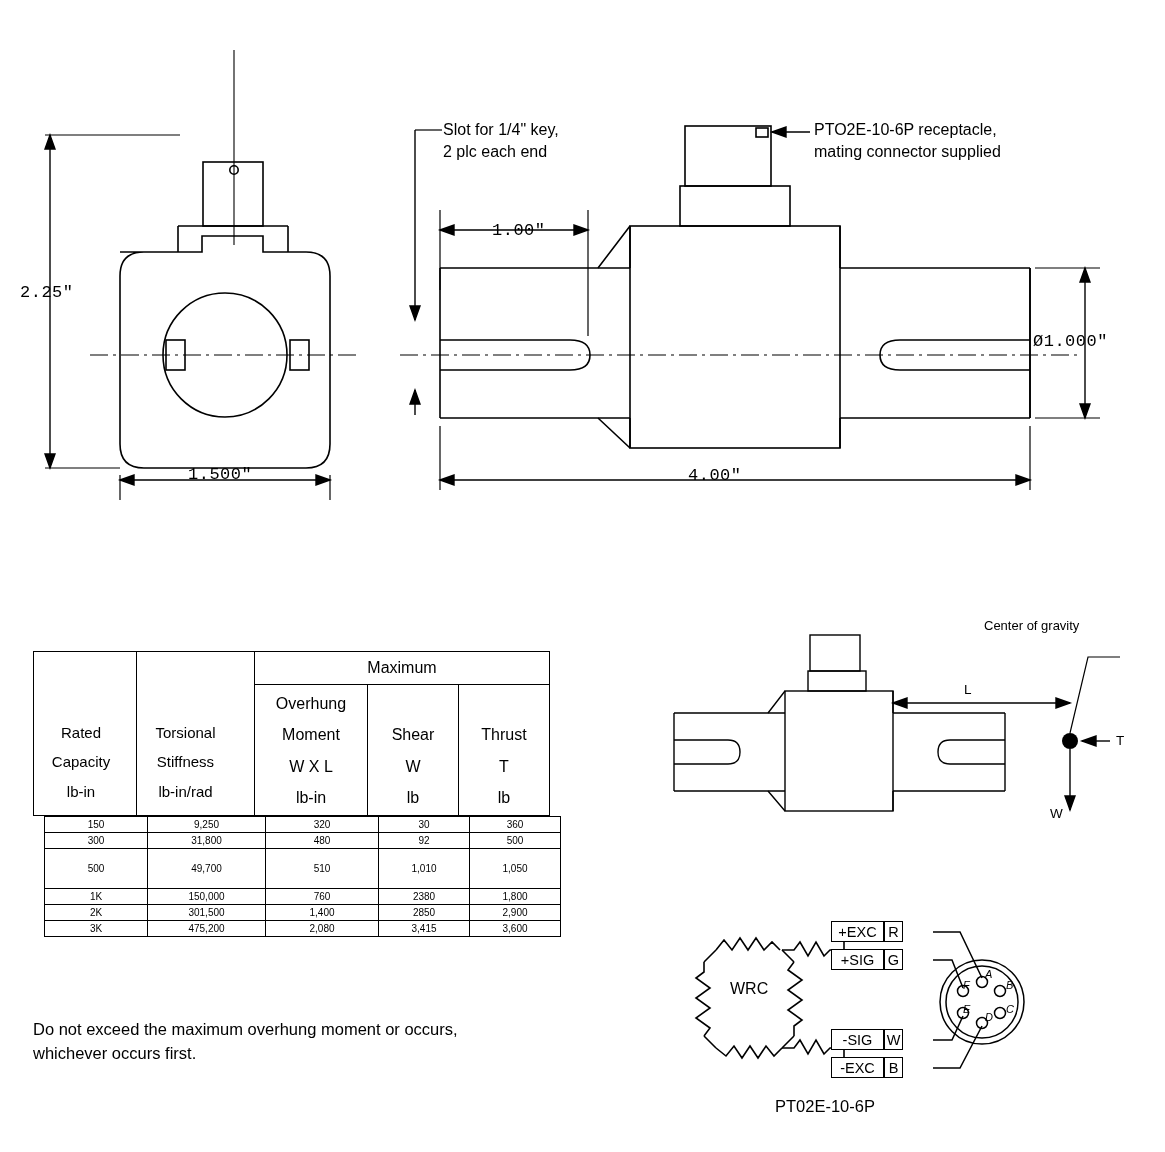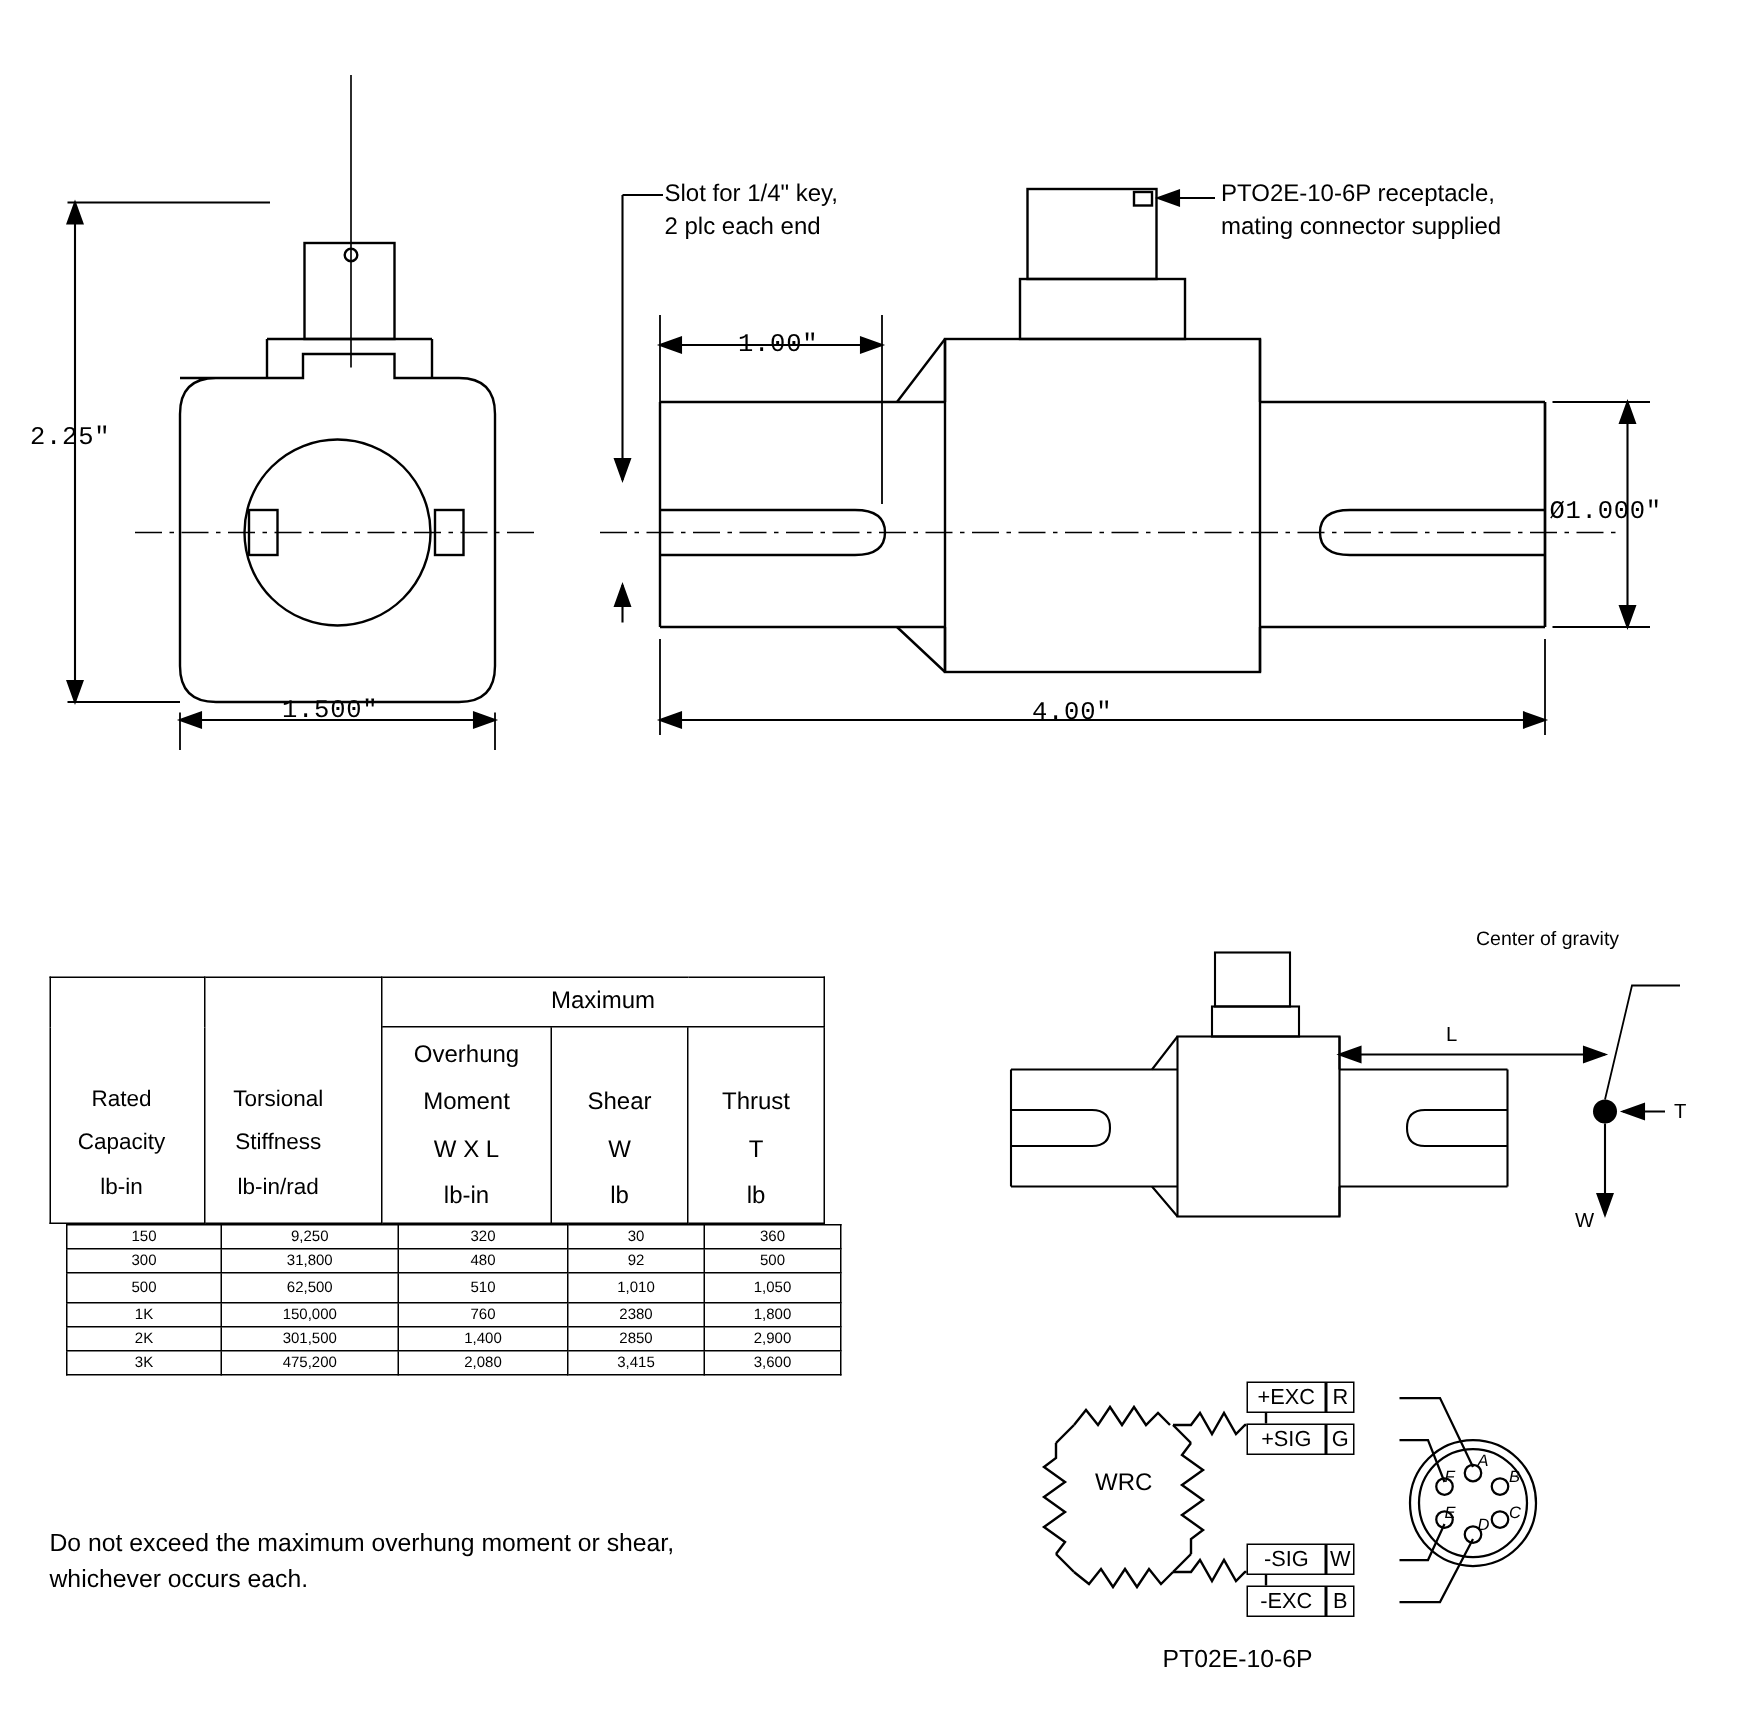--- a/index.html
+++ b/index.html
@@ -286,22 +286,22 @@
       </tr>
       <tr>
         <td style="border:1px solid #000; text-align:center; padding:2px 6px;">300</td>
         <td style="border:1px solid #000; text-align:center; padding:2px 6px;">31,800</td>
         <td style="border:1px solid #000; text-align:center; padding:2px 6px;">480</td>
         <td style="border:1px solid #000; text-align:center; padding:2px 6px;">92</td>
         <td style="border:1px solid #000; text-align:center; padding:2px 6px;">500</td>
       </tr>
       <tr>
         <td style="border:1px solid #000; text-align:center; padding:2px 6px;">500</td>
-        <td style="border:1px solid #000; text-align:center; padding:2px 6px;">62,500</td>
-        <td style="border:1px solid #000; text-align:center; padding:4px 6px;">510</td>
+        <td style="border:1px solid #000; text-align:center; padding:2px 6px;">49,700</td>
+        <td style="border:1px solid #000; text-align:center; padding:14px 6px;">510</td>
         <td style="border:1px solid #000; text-align:center; padding:2px 6px;">1,010</td>
         <td style="border:1px solid #000; text-align:center; padding:2px 6px;">1,050</td>
       </tr>
       <tr>
         <td style="border:1px solid #000; text-align:center; padding:2px 6px;">1K</td>
         <td style="border:1px solid #000; text-align:center; padding:2px 6px;">150,000</td>
         <td style="border:1px solid #000; text-align:center; padding:2px 6px;">760</td>
         <td style="border:1px solid #000; text-align:center; padding:2px 6px;">2380</td>
         <td style="border:1px solid #000; text-align:center; padding:2px 6px;">1,800</td>
       </tr>
@@ -315,21 +315,21 @@
       <tr>
         <td style="border:1px solid #000; text-align:center; padding:2px 6px;margin-top:12px;">3K</td>
         <td style="border:1px solid #000; text-align:center; padding:2px 6px;">475,200</td>
         <td style="border:1px solid #000; text-align:center; padding:2px 6px;">2,080</td>
         <td style="border:1px solid #000; text-align:center; padding:2px 6px;">3,415</td>
         <td style="border:1px solid #000; text-align:center; padding:2px 6px;">3,600</td>
       </tr>
     </tbody>
   </table>
 
-  <div id="table-note">Do not exceed the maximum overhung moment or shear, whichever occurs each.</div>
+  <div id="table-note">Do not exceed the maximum overhung moment or occurs, whichever occurs first.</div>
 
   <svg class="abs" style="left:650px; top:615px;" width="480" height="230" viewBox="0 0 480 230">
     <g fill="none" stroke="#000" stroke-width="1.4">
 
       <rect x="135" y="76" width="108" height="120"></rect>
 
       <rect x="158" y="56" width="58" height="20"></rect>
       <rect x="160" y="20" width="50" height="36"></rect>
 
       <path d="M 24 98 L 135 98 M 24 98 L 24 176 M 24 176 L 135 176"></path>

